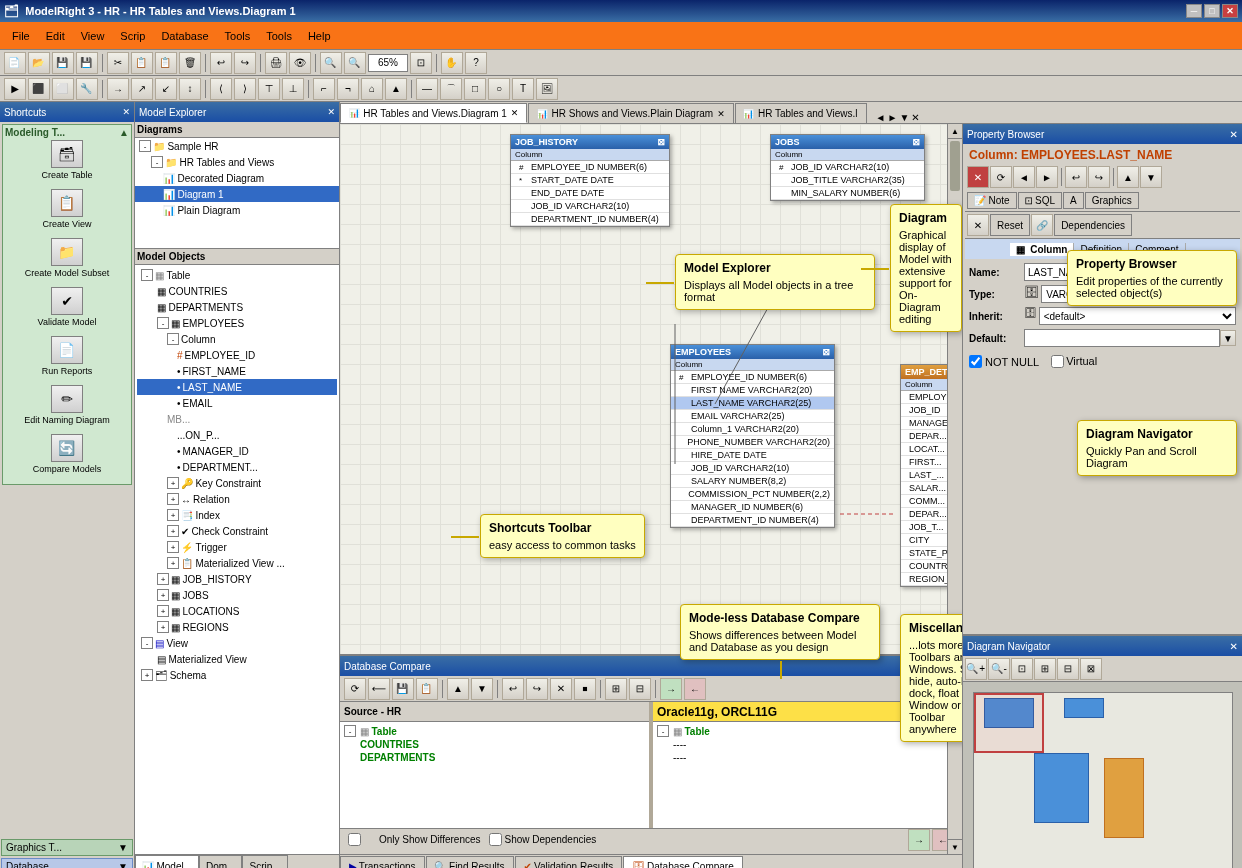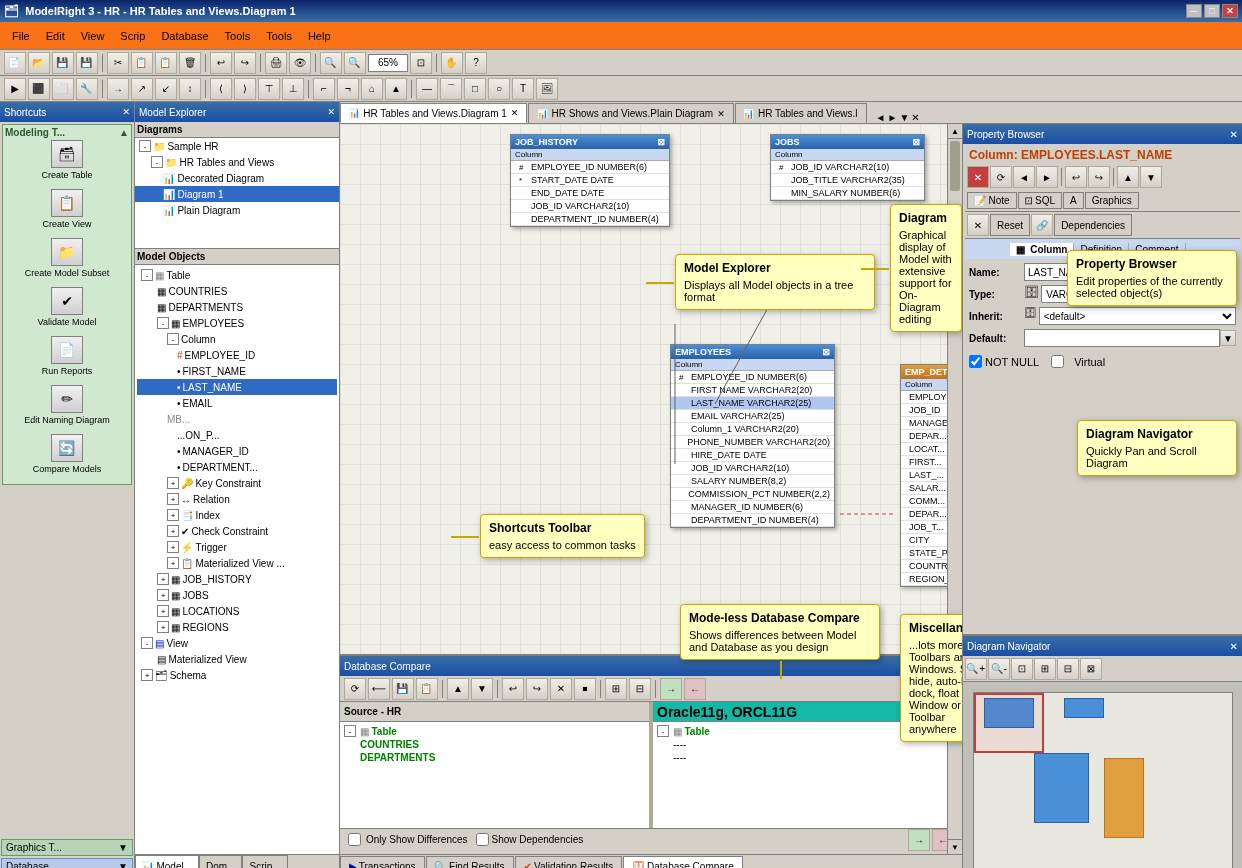--- a/index.html
+++ b/index.html
@@ -669,37 +669,37 @@
                 <div style="display:flex;align-items:center;gap:2px;padding:1px 2px 1px 18px;">
                   <span style="color:#008000;font-weight:bold;">COUNTRIES</span>
                 </div>
                 <div style="display:flex;align-items:center;gap:2px;padding:1px 2px 1px 18px;">
                   <span style="color:#008000;font-weight:bold;">DEPARTMENTS</span>
                 </div>
               </div>
             </div>
             <div style="width:4px;background:#b0a898;cursor:ew-resize;"></div>
             <div style="flex:1;background:white;overflow:auto;">
-              <div style="height:20px;background:#14b8a6;font-size:14px;font-weight:bold;padding:0 4px;display:flex;align-items:center;border-bottom:1px solid #808080;">
+              <div style="height:20px;background:#fde047;font-size:12px;font-weight:bold;padding:0 4px;display:flex;align-items:center;border-bottom:1px solid #808080;">
                 <span>Oracle11g, ORCL11G</span>
               </div>
               <div style="padding:2px;font-size:10px;">
                 <div style="display:flex;align-items:center;gap:2px;padding:1px 2px;">
                   <span class="expand-btn">-</span>
                   <span style="color:#808080;">▦</span>
                   <span style="font-weight:bold;color:#008000;">Table</span>
                 </div>
                 <div style="padding:1px 2px 1px 18px;"><span>----</span></div>
                 <div style="padding:1px 2px 1px 18px;"><span>----</span></div>
               </div>
             </div>
           </div>
 
           <div style="height:22px;display:flex;align-items:center;padding:2px 8px;gap:8px;font-size:10px;background:#d4d0c8;border-top:1px solid #808080;">
-            <div style="display:flex;align-items:center;gap:5px;">
+            <div style="display:flex;align-items:center;gap:18px;">
               <input type="checkbox" style="">
               <span>Only Show Differences</span>
             </div>
             <div style="display:flex;align-items:center;gap:3px;">
               <input type="checkbox" style="">
               <span>Show Dependencies</span>
             </div>
             <div style="display:flex;align-items:center;gap:2px;margin-left:auto;">
               <div class="tb-btn" style="background:#c0e0c0;">→</div>
               <div class="tb-btn" style="background:#e0c0c0;">←</div>
@@ -831,21 +831,21 @@
               <div class="pb-label">Default:</div>
               <input class="pb-value" type="text" value="" style="">
               <div class="tb-btn" style="width:16px;height:16px;">▼</div>
             </div>
 
             <div style="display:flex;gap:12px;padding:4px 0;">
               <div style="display:flex;align-items:center;gap:3px;">
                 <input type="checkbox" checked="" style="">
                 <span>NOT NULL</span>
               </div>
-              <div style="display:flex;align-items:center;gap:10px;">
+              <div style="display:flex;gap:2px;">
                 <input type="checkbox" style="">
                 <span>Virtual</span>
               </div>
             </div>
 
           </div>
         </div>
 
         <div style="background:#d4d0c8;border-top:2px solid #808080;height:242px;">
           <div style="height:20px;background:linear-gradient(to bottom,#3a6ea5,#1a4ea5);color:white;font-size:10px;display:flex;align-items:center;padding:0 4px;justify-content:space-between;">

